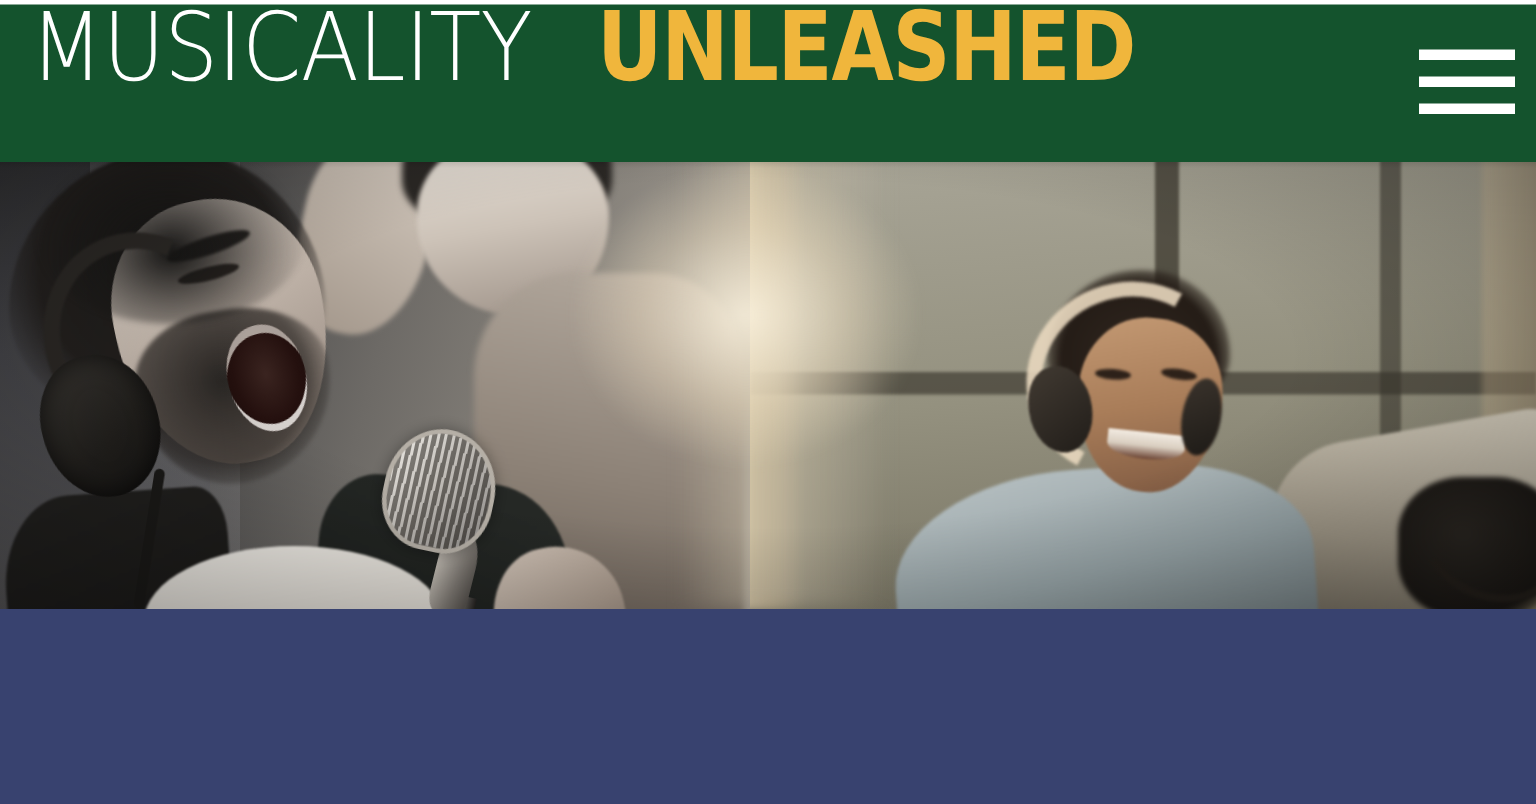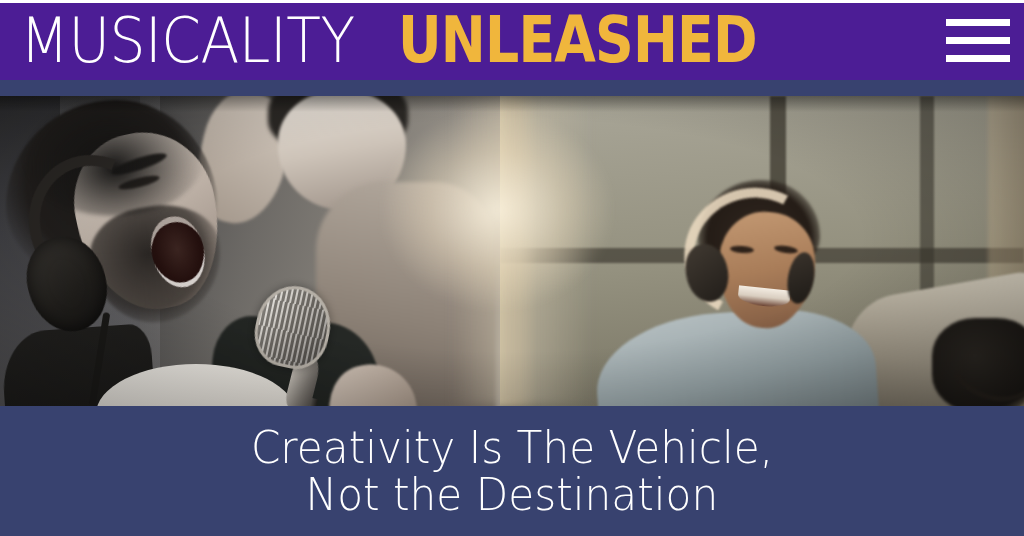--- a/index.html
+++ b/index.html
@@ -18,24 +18,23 @@
     overflow: hidden;
     background: #38426F;
   }
 
   
   .header-bar {
     position: absolute;
     left: 0;
     top: 0;
     width: 1024px;
-    height: 80px;
-    background: #4c1d95;
+    height: 108px;
+    background: #14532d;
     display: flex;
-    align-items: center;
     box-sizing: border-box;
     padding-left: 20px;
     z-index: 5;
   }
   .header-top-hairline {
     position: absolute;
     left: 0; top: 0;
     width: 1024px;
     height: 3px;
     background: #ffffff;
@@ -567,18 +566,14 @@
         <div class="r-cable"></div>
       </div>
 
       <div class="seam"></div>
       <div class="flare"></div>
       <div class="vignette"></div>
       <div class="photo-topshadow"></div>
     </div>
   </div>
 
-  <div class="caption-bar">
-    <div class="caption-line">Creativity Is The Vehicle,</div>
-    <div class="caption-line">Not the Destination</div>
-  </div>
 
 </div>
 
 </body></html>

